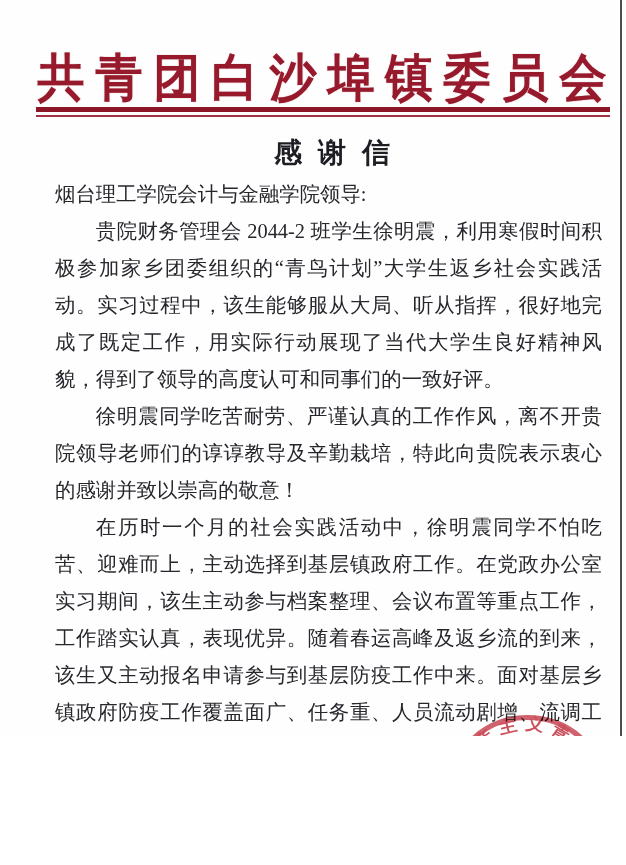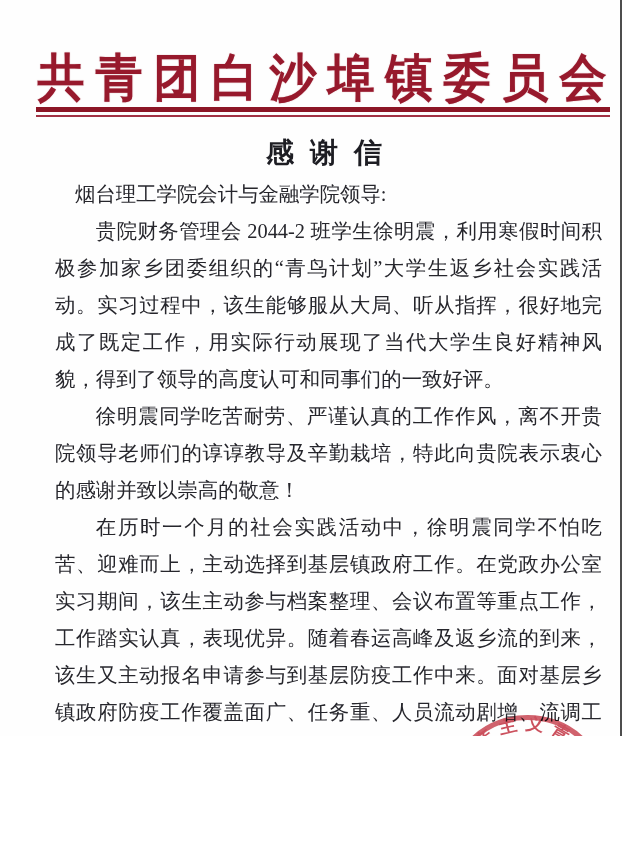--- a/index.html
+++ b/index.html
@@ -30,33 +30,33 @@
   .rule-thick{
     position:absolute;left:36px;top:107px;width:574px;height:5px;
     background:#8c1626;
   }
   .rule-thin{
     position:absolute;left:36px;top:115px;width:574px;height:2px;
     background:#a23244;
   }
   
   .doc-title{
-    position:absolute;left:59px;top:134px;width:546px;
+    position:absolute;left:67px;top:134px;width:546px;
     text-align:center;
     font-size:28px;font-weight:bold;color:#1d1d23;
     letter-spacing:16px;margin-right:-16px;
   }
   
   .body-text{
     position:absolute;left:55px;top:176px;width:547px;
     font-size:20.4px;line-height:37px;color:#26262c;
     text-align:justify;
   }
   .body-text p{margin:0;text-indent:2em;}
-  .body-text p.salutation{text-indent:0;margin-left:20px;}
+  .body-text p.salutation{text-indent:0;}
   
   .sign-block{
     position:absolute;right:26px;top:748px;
     text-align:right;color:#404040;z-index:1;
   }
   .sign-name{font-size:21px;line-height:30px;}
   .sign-date{font-size:27px;line-height:30px;margin-top:6px;white-space:nowrap;}
   
   .seal{
     position:absolute;left:446px;top:711px;width:163px;height:148px;

